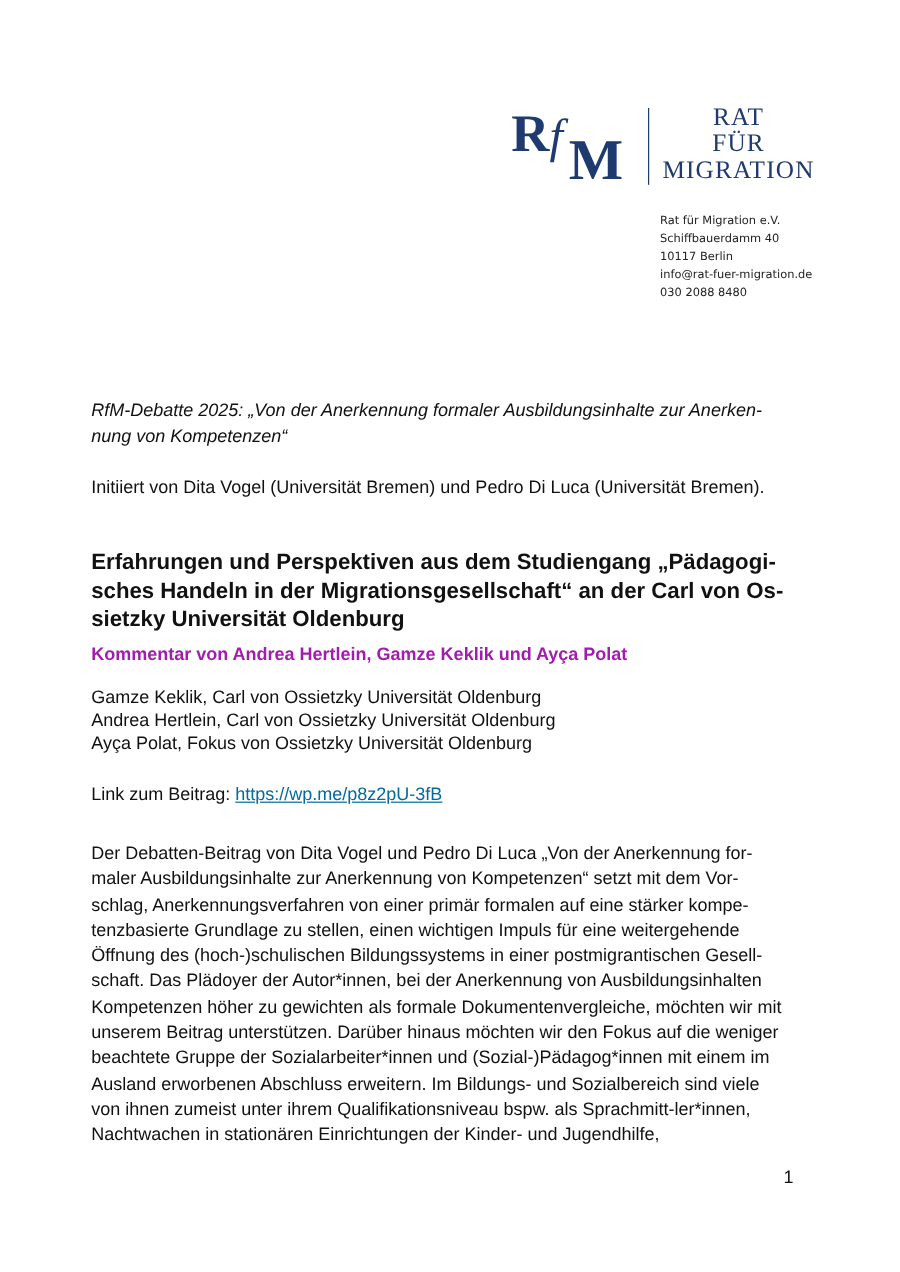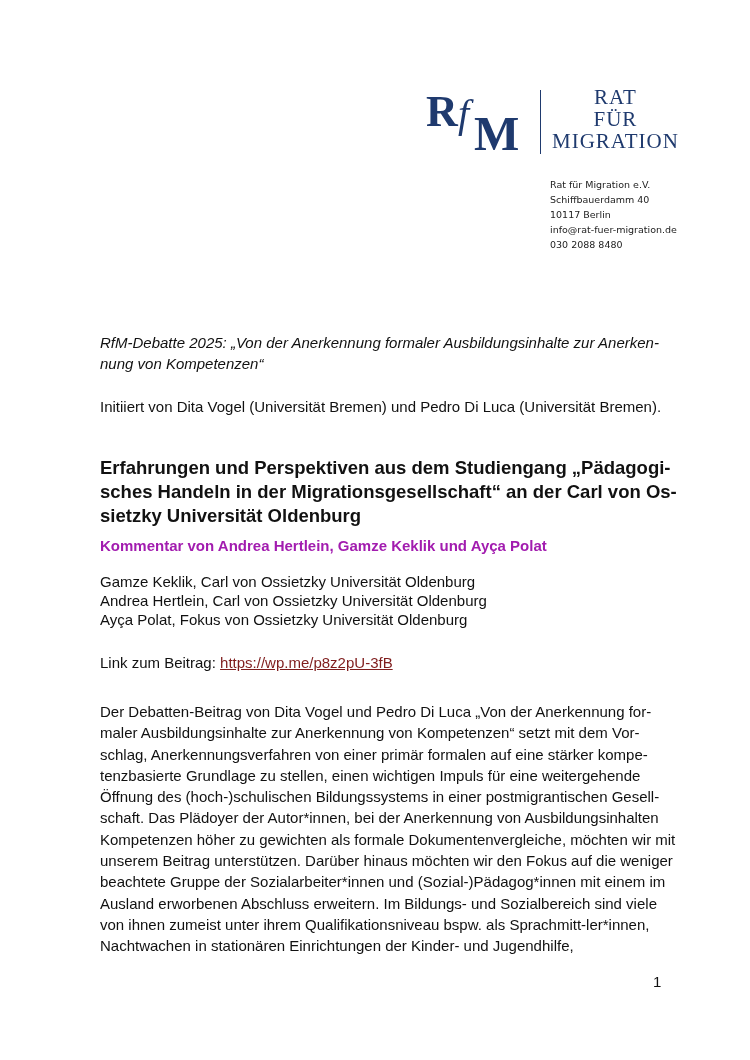--- a/index.html
+++ b/index.html
@@ -9,29 +9,29 @@
   .logo-mark { position: absolute; left: 0; top: 0; font-family: "Liberation Serif", serif;
                color: #1f3a6e; font-weight: bold; }
   .logo-R { position: absolute; left: 0; top: 2px; font-size: 44px; }
   .logo-f { position: absolute; left: 32px; top: 6px; font-size: 40px; font-style: italic; font-weight: normal; }
   .logo-M { position: absolute; left: 48px; top: 22px; font-size: 48px; }
   .logo-divider { position: absolute; left: 114px; top: 6px; width: 1px; height: 64px; background: #1f3a6e; }
   .logo-text { position: absolute; left: 126px; top: 2px; font-family: "Liberation Serif", serif;
                color: #1f3a6e; font-size: 21px; line-height: 22px; letter-spacing: 1px; text-align: center; }
   .address { position: absolute; left: 550px; top: 177px; font-family: "DejaVu Sans", sans-serif;
              font-size: 9.5px; line-height: 15px; color: #222; }
-  .content { position: absolute; left: 100px; top: 332px; width: 580px; }
+  .content { position: absolute; left: 76px; top: 332px; width: 580px; }
   .series { font-style: italic; font-size: 15px; line-height: 21px; margin: 0; }
   .initiated { font-size: 15px; line-height: 21px; margin: 22px 0 0 0; }
   .title { font-weight: bold; font-size: 18.5px; line-height: 24px; margin: 39px 0 0 0; }
   .subtitle { font-weight: bold; color: #a21caf; font-size: 15px; line-height: 20px; margin: 8px 0 0 0; }
   .authors { margin: 16px 0 0 0; font-size: 15px; line-height: 19px; }
   .authors div { margin: 0; }
   .link-line { margin: 24px 0 0 0; font-size: 15px; line-height: 20px; }
-  .link-line a { color: #7f1d1d; text-decoration: underline; }
+  .link-line a { color: #0369a1; text-decoration: underline; }
   .body-text { margin: 28px 0 0 0; font-size: 15px; line-height: 21.3px; }
   .page-number { position: absolute; left: 653px; top: 973px; font-size: 15px; }
 </style>
 </head>
 <body>
 
 <div class="logo">
   <div class="logo-mark">
     <span class="logo-R">R</span>
     <span class="logo-f">f</span>

